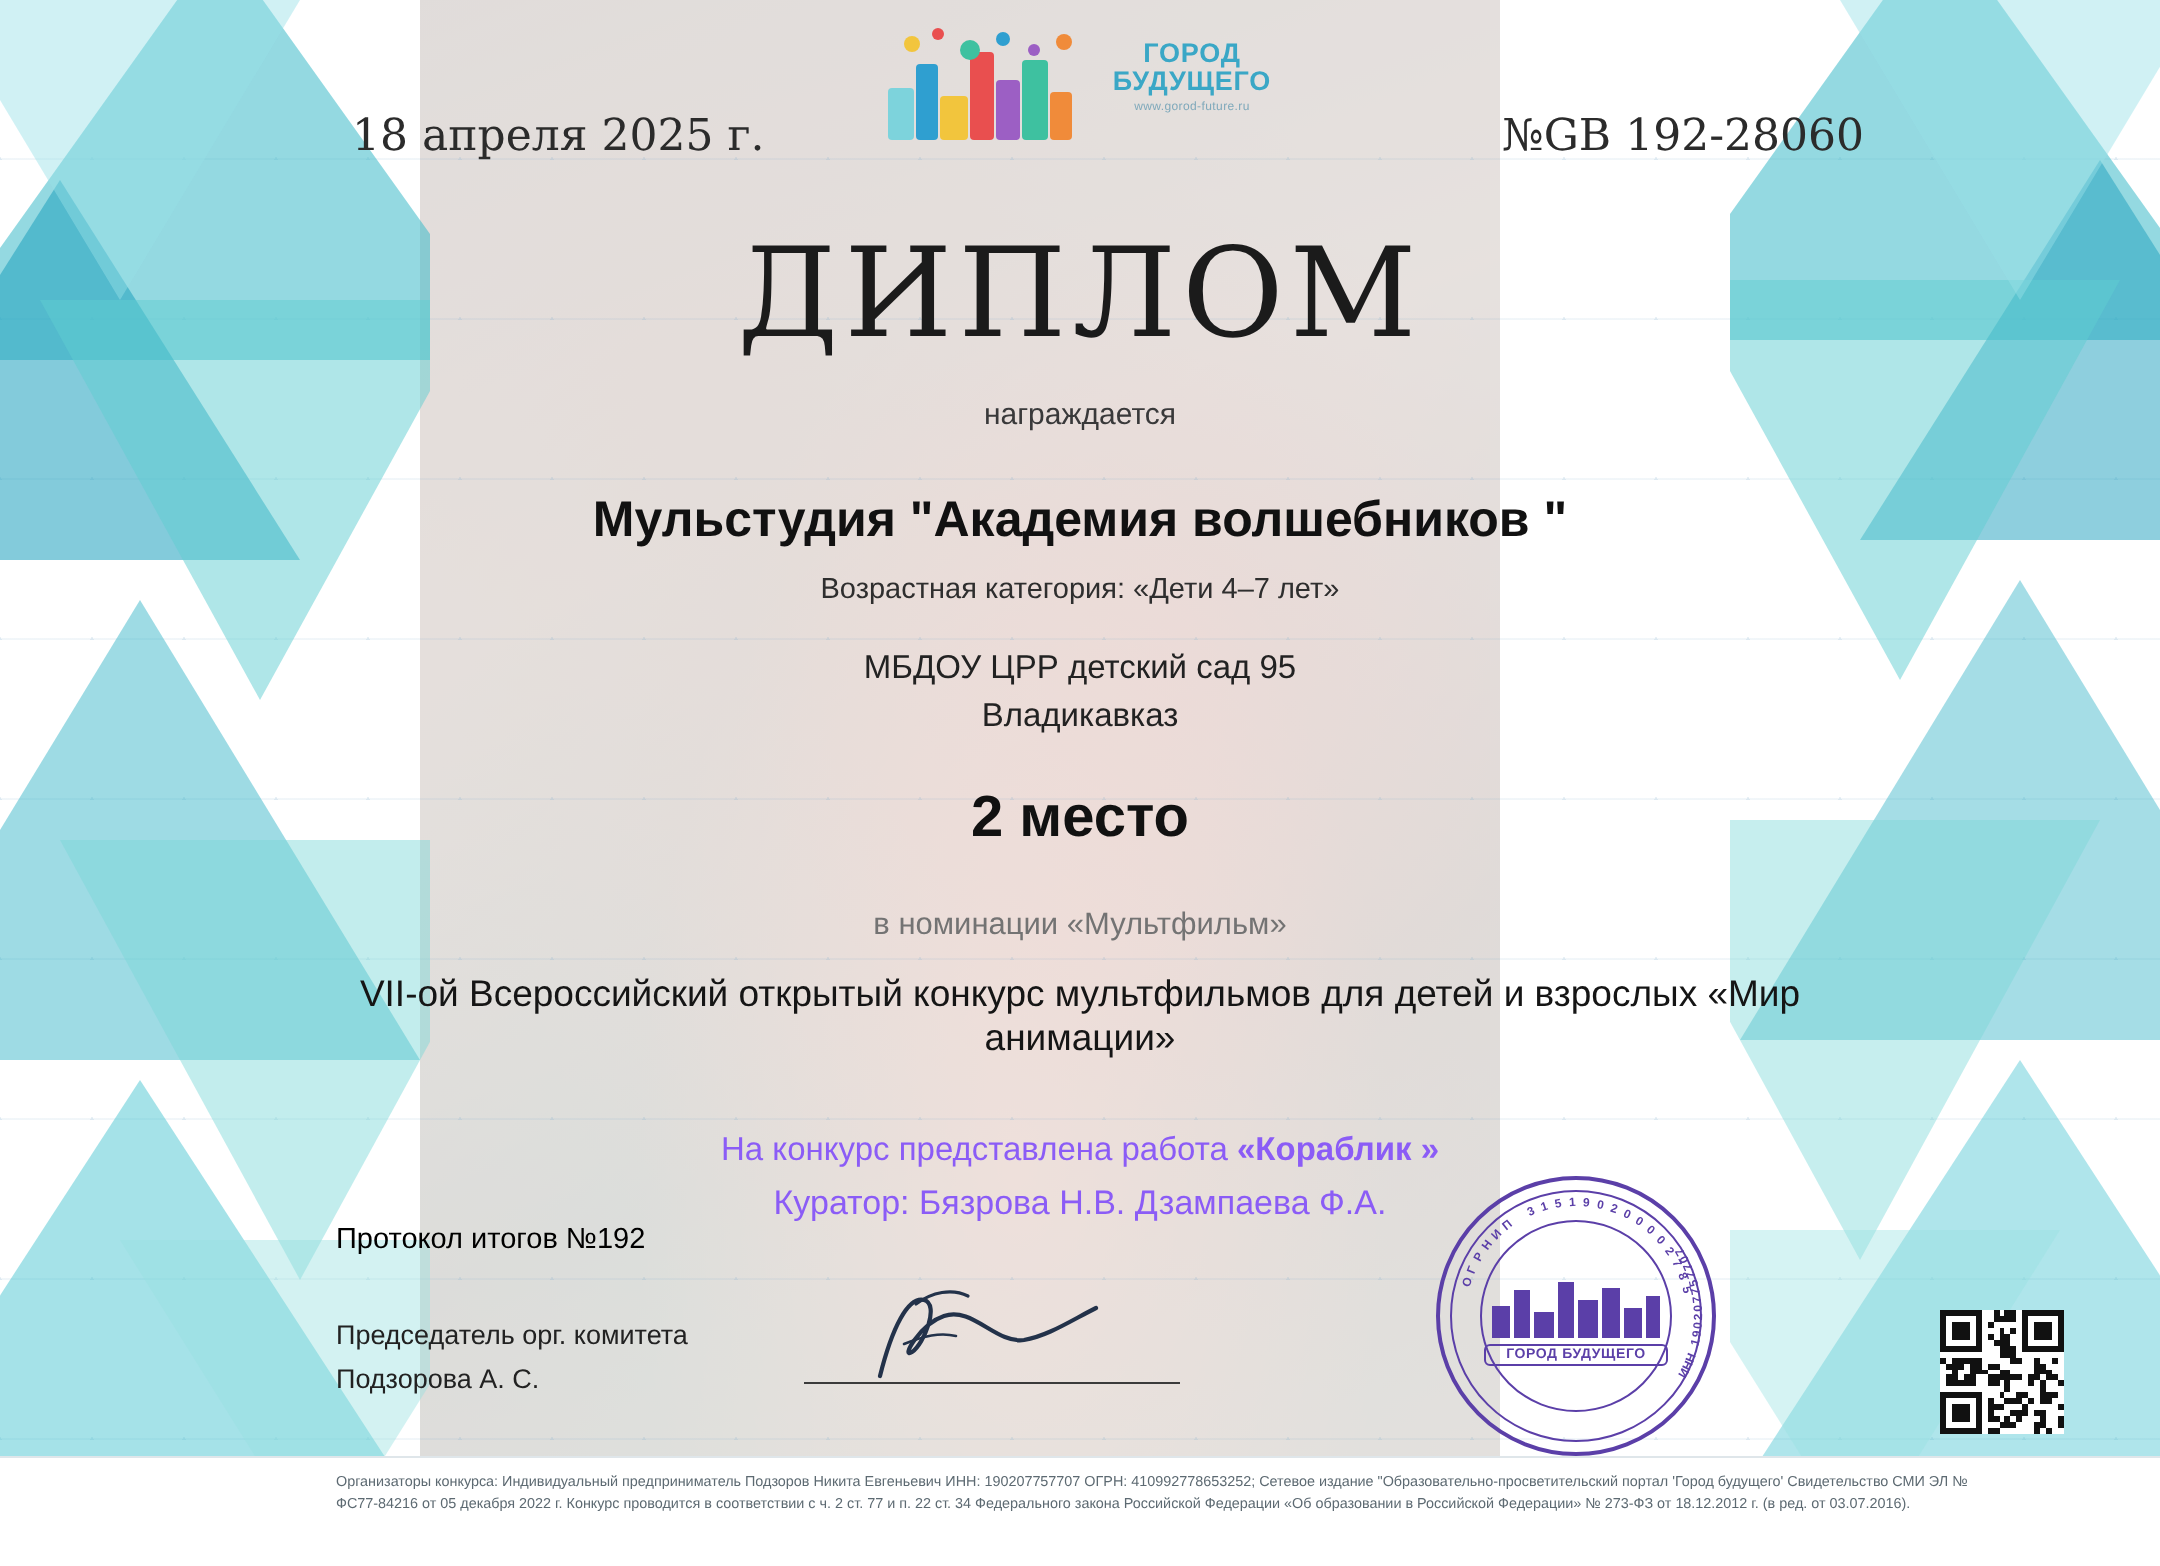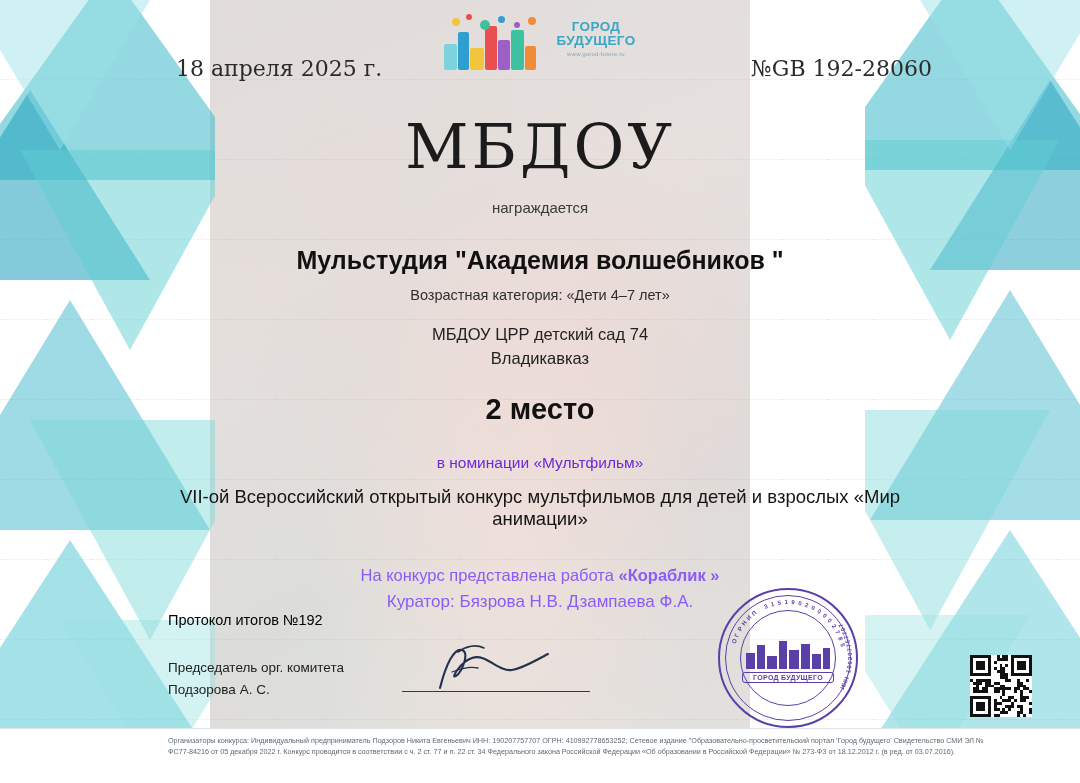--- a/index.html
+++ b/index.html
@@ -201,21 +201,21 @@
     line-height: 1.45;
   }
   .place {
     font-size: 29px;
     font-weight: bold;
     color: #111;
     margin-top: 22px;
   }
   .nomination {
     font-size: 15.5px;
-    color: #6d28d9;
+    color: #737373;
     margin-top: 28px;
   }
   .contest {
     font-size: 18.5px;
     color: #151515;
     margin-top: 14px;
   }
   .work {
     font-size: 16.5px;
     color: #8b5cf6;
@@ -385,26 +385,26 @@
       <span class="l1">ГОРОД</span>
       <span class="l2">БУДУЩЕГО</span>
       <span class="l3">www.gorod-future.ru</span>
     </div>
   </div>
 
   <div class="date">18 апреля 2025 г.</div>
   <div class="number">№GB 192-28060</div>
 
   <div class="content">
-    <h1 class="title">МБДОУ</h1>
+    <h1 class="title">ДИПЛОМ</h1>
     <div class="subtitle">награждается</div>
     <div class="recipient">Мульстудия "Академия волшебников "</div>
     <div class="age-cat">Возрастная категория: «Дети 4–7 лет»</div>
     <div class="org">
-      <div>МБДОУ ЦРР детский сад 74</div>
+      <div>МБДОУ ЦРР детский сад 95</div>
       <div>Владикавказ</div>
     </div>
     <div class="place">2 место</div>
     <div class="nomination">в номинации «Мультфильм»</div>
     <div class="contest">VII-ой Всероссийский открытый конкурс мультфильмов для детей и взрослых «Мир анимации»</div>
     <div class="work"><span>На конкурс представлена работа </span><b>«Кораблик »</b></div>
     <div class="curator">Куратор: Бязрова Н.В. Дзампаева Ф.А.</div>
   </div>
 
   <div class="protocol">Протокол итогов №192</div>

